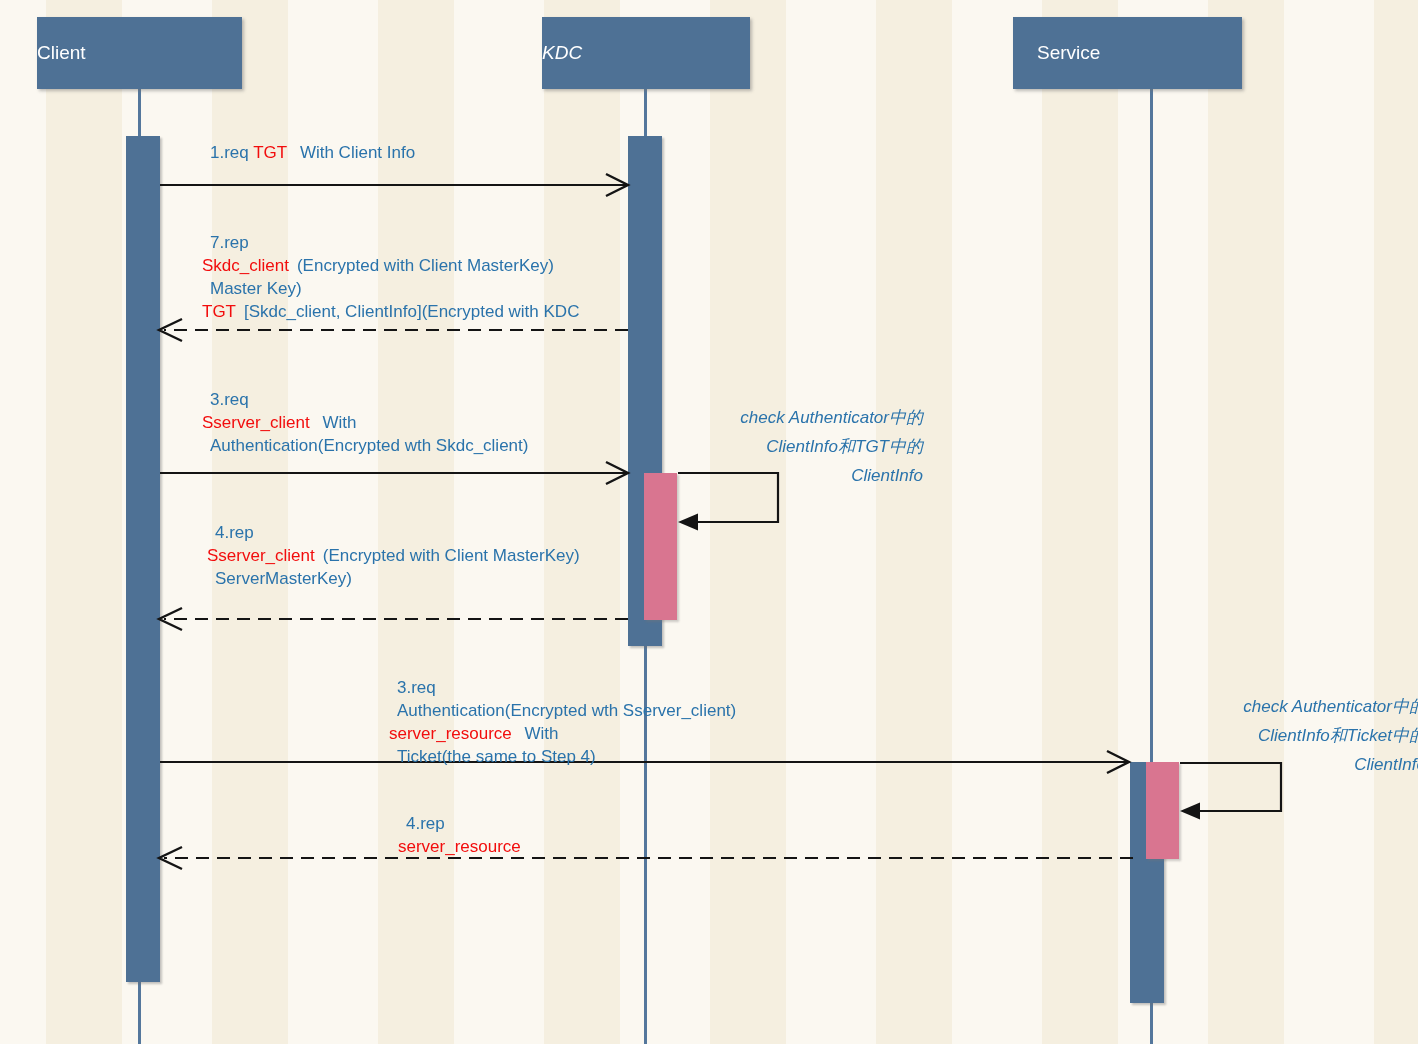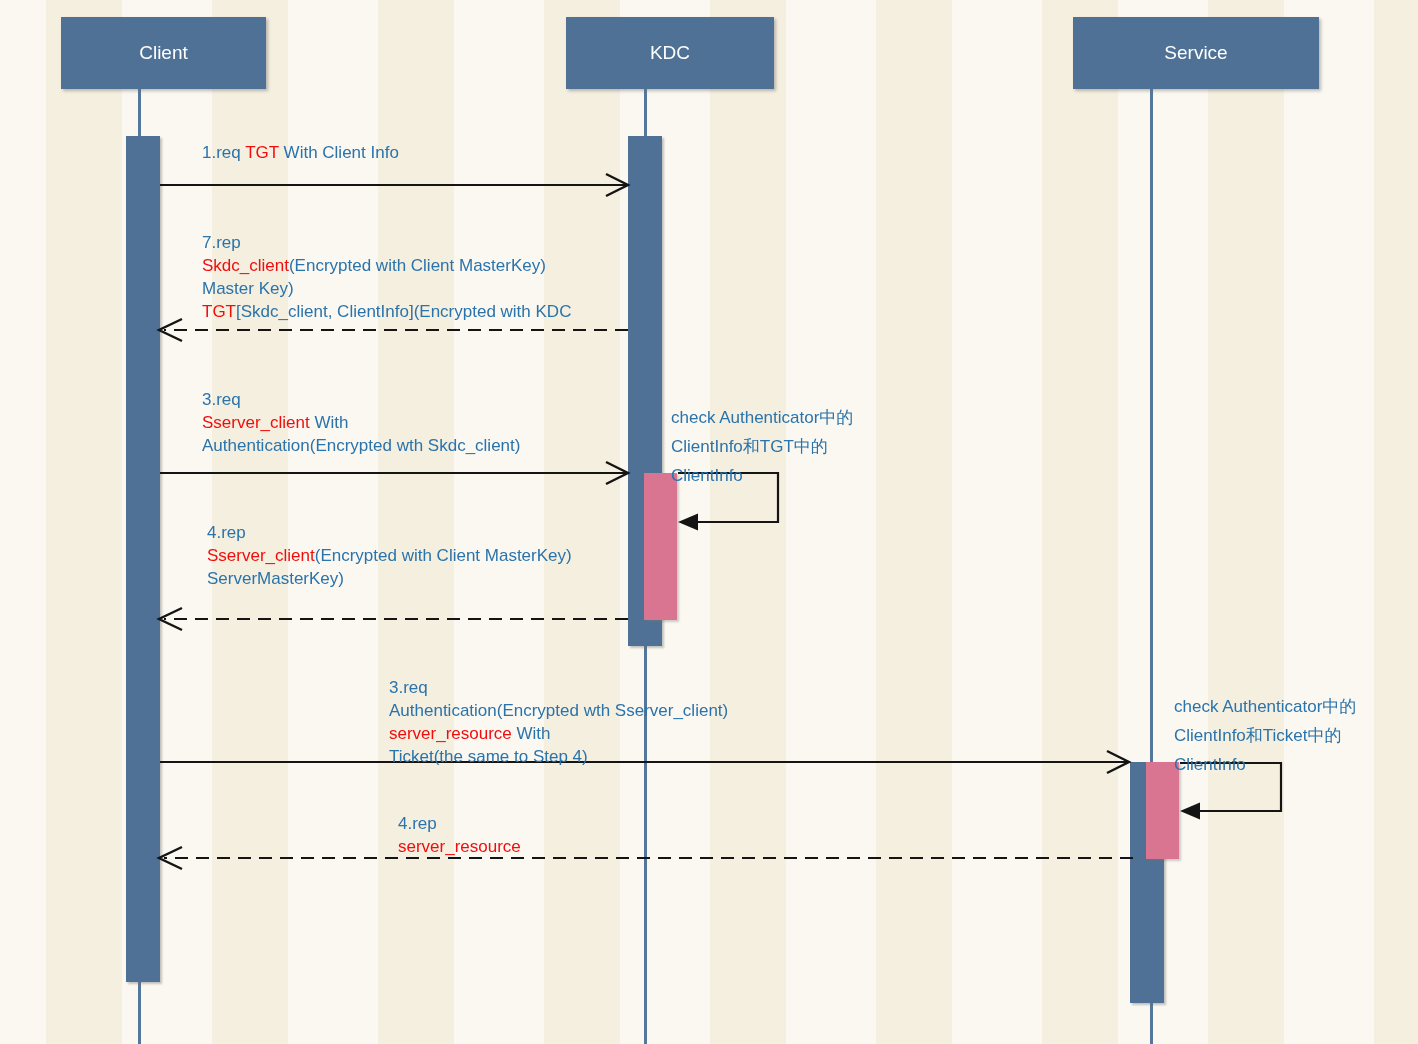--- a/index.html
+++ b/index.html
@@ -4,53 +4,52 @@
 <style>
   html,body{margin:0;padding:0;background:#fbf8f1;}
   #stage{
     position:relative;width:1418px;height:1044px;overflow:hidden;
     font-family:"Liberation Sans",sans-serif;
     background-image:linear-gradient(90deg,#f5efe0 0 76px,#fbf8f1 76px 166px);
     background-size:166px 100%;background-repeat:repeat;background-position:46px 0;
   }
   .actor{
     position:absolute;top:17px;height:72px;background:#4e7195;color:#ffffff;
-    display:flex;align-items:center;justify-content:center;font-size:19px;
+    display:flex;align-items:center;font-size:19px;
     box-shadow:2px 2px 3px rgba(110,110,110,.45);
-    margin-left:24px;
   }
   .lifeline{position:absolute;top:89px;height:955px;width:3px;background:#54779c;}
   .act{position:absolute;width:34px;background:#4e7195;box-shadow:2px 2px 2px rgba(110,110,110,.4);}
   .focus{position:absolute;background:#d97590;box-shadow:2px 2px 2px rgba(120,120,120,.35);}
   svg.overlay{position:absolute;left:0;top:0;width:1418px;height:1044px;pointer-events:none;}
   svg.overlay line, svg.overlay path.ln{stroke:#141414;stroke-width:2.2;fill:none;}
   svg.overlay .dash{stroke-dasharray:13 8;}
   svg.overlay path.head{stroke:#141414;stroke-width:2.4;fill:none;}
   svg.overlay path.solidhead{fill:#141414;stroke:none;}
   .msg{position:absolute;font-size:17px;line-height:23px;white-space:nowrap;}
-  .note{position:absolute;font-size:17px;line-height:29px;text-align:left;color:#2a73ab;}
-  .b{color:#2a73ab;}
+  .note{position:absolute;font-size:17px;line-height:29px;text-align:right;color:#2a73ab;font-style:italic;}
+  .b{color:#2a73ab;margin-left:8px;}
   .r{color:#f20d0d;}
 </style>
 </head>
 <body>
 
 <div id="stage">
 
   <div class="lifeline" style="left:138px;"></div>
   <div class="lifeline" style="left:644px;"></div>
   <div class="lifeline" style="left:1150px;"></div>
 
   <div class="actor" style="left:37px;width:205px;">
     <span>Client</span>
   </div>
-  <div class="actor" style="left:542px;width:208px;">
+  <div class="actor" style="left:542px;width:208px;font-style:italic;">
     <span>KDC</span>
   </div>
-  <div class="actor" style="left:1049px;width:246px;">
+  <div class="actor" style="left:1013px;width:205px;padding-left:24px;">
     <span>Service</span>
   </div>
 
   <div class="act" style="left:126px;top:136px;height:846px;"></div>
   <div class="act" style="left:628px;top:136px;height:510px;"></div>
   <div class="act" style="left:1130px;top:762px;height:241px;"></div>
 
   <div class="focus" style="left:644px;top:473px;width:33px;height:147px;"></div>
   <div class="focus" style="left:1146px;top:762px;width:33px;height:97px;"></div>
 

